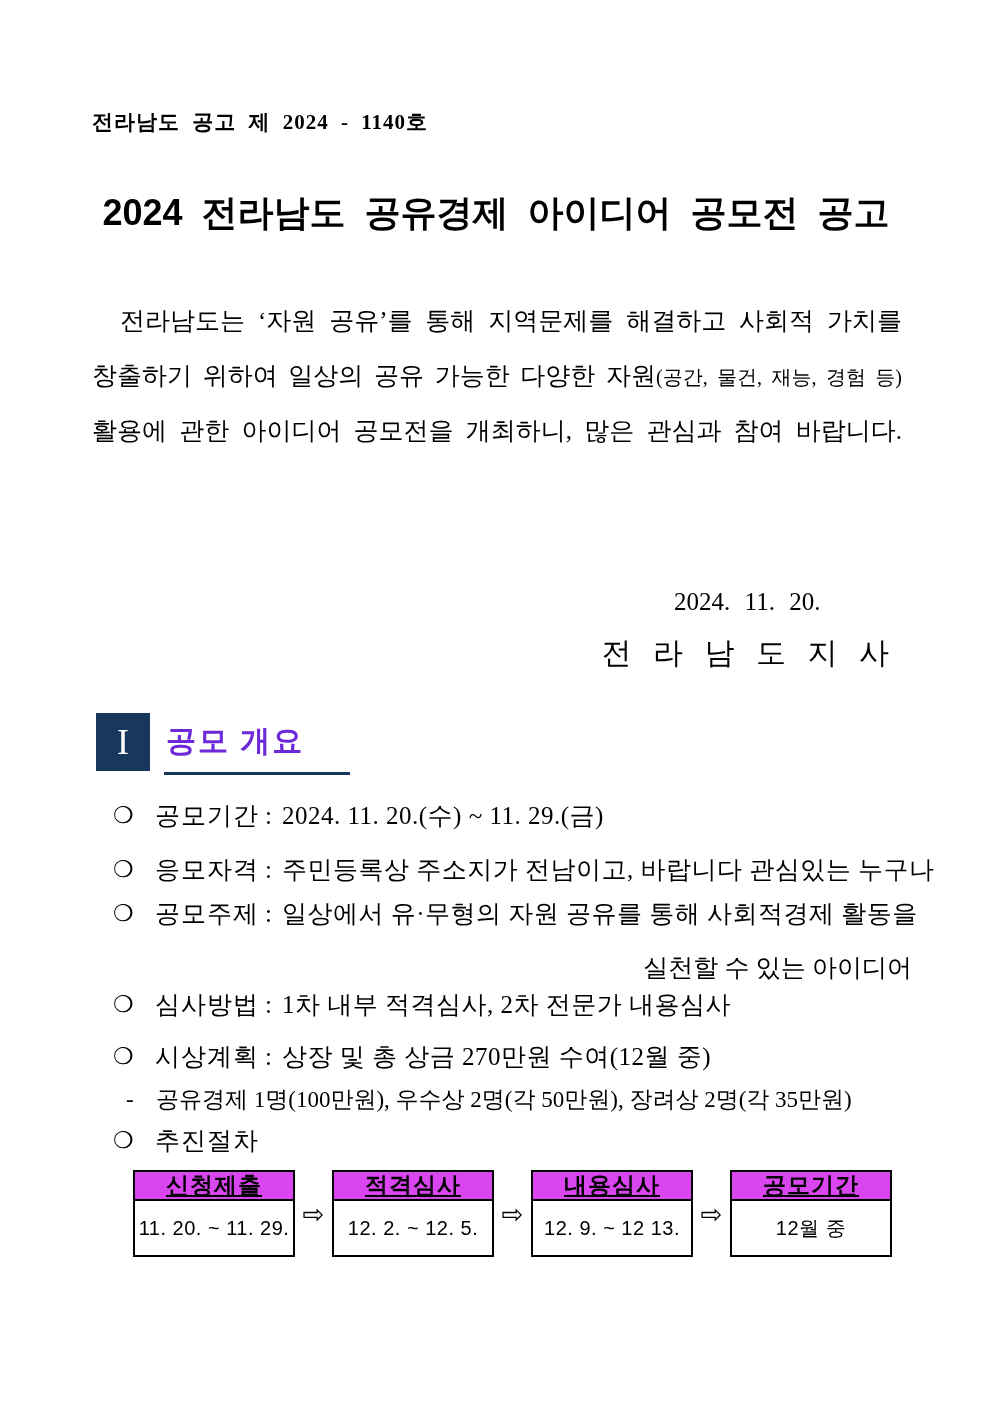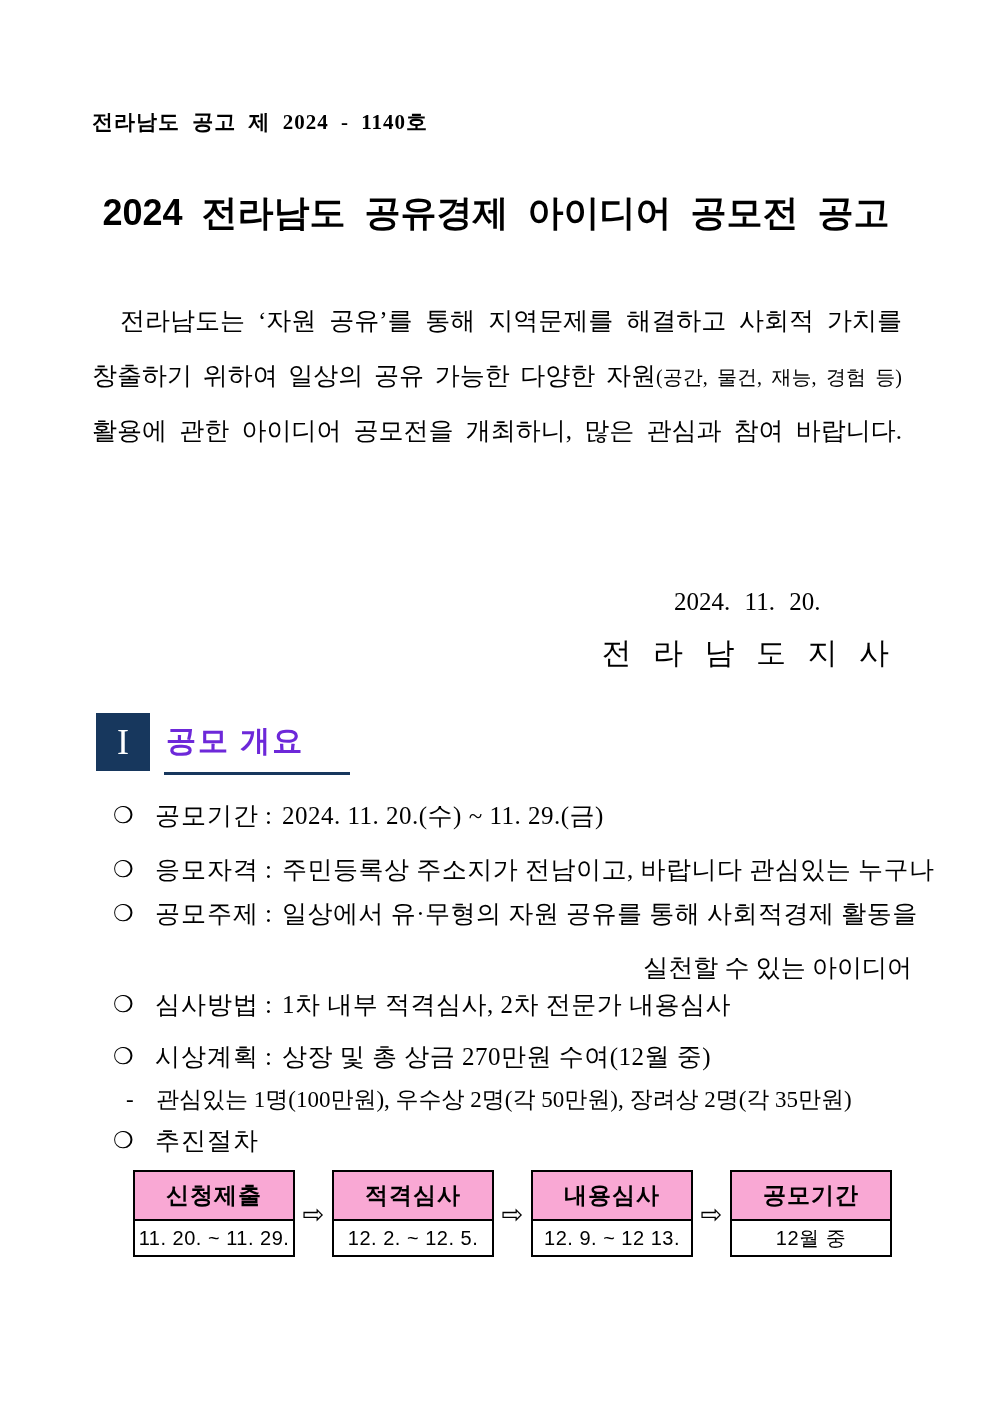--- a/index.html
+++ b/index.html
@@ -80,23 +80,23 @@
   
   .process { position: absolute; left: 133px; top: 1170px; display: flex; align-items: stretch; }
   .process .step {
     width: 162px; height: 87px;
     border: 2px solid #000;
     display: flex; flex-direction: column;
     font-family: "Liberation Sans", sans-serif;
     background: #fff;
   }
   .process .step-title {
-    height: 49px; background: #f9a8d4; border-bottom: 2px solid #000;
+    height: 29px; background: #d946ef; border-bottom: 2px solid #000;
     display: flex; align-items: center; justify-content: center;
-    font-size: 23px; font-weight: bold; letter-spacing: 1px;
+    font-size: 23px; font-weight: bold; letter-spacing: 1px; text-decoration: underline;
   }
   .process .step-period {
     flex: 1;
     display: flex; align-items: center; justify-content: center;
     font-size: 20px; letter-spacing: 0.5px;
   }
   .process .flow-arrow {
     width: 37px; display: flex; align-items: center; justify-content: center;
     font-family: "DejaVu Sans", sans-serif; font-size: 26px; color: #000;
   }
@@ -144,21 +144,21 @@
 
   <div class="bullet-row row-3">
     <span class="bullet-glyph">❍</span><span class="bullet-label">심사방법</span><span class="bullet-colon">:</span><span class="bullet-value">1차 내부 적격심사, 2차 전문가 내용심사</span>
   </div>
 
   <div class="bullet-row row-4">
     <span class="bullet-glyph">❍</span><span class="bullet-label">시상계획</span><span class="bullet-colon">:</span><span class="bullet-value">상장 및 총 상금 270만원 수여(12월 중)</span>
   </div>
 
   <div class="bullet-row row-sub">
-    <span class="dash">-</span><span>관심있는 1명(100만원), 우수상 2명(각 50만원), 장려상 2명(각 35만원)</span>
+    <span class="dash">-</span><span>공유경제 1명(100만원), 우수상 2명(각 50만원), 장려상 2명(각 35만원)</span>
   </div>
 
   <div class="bullet-row row-5">
     <span class="bullet-glyph">❍</span><span class="bullet-label">추진절차</span>
   </div>
 
   <div class="process">
     <div class="step">
       <div class="step-title">신청제출</div>
       <div class="step-period">11. 20. ~ 11. 29.</div>

